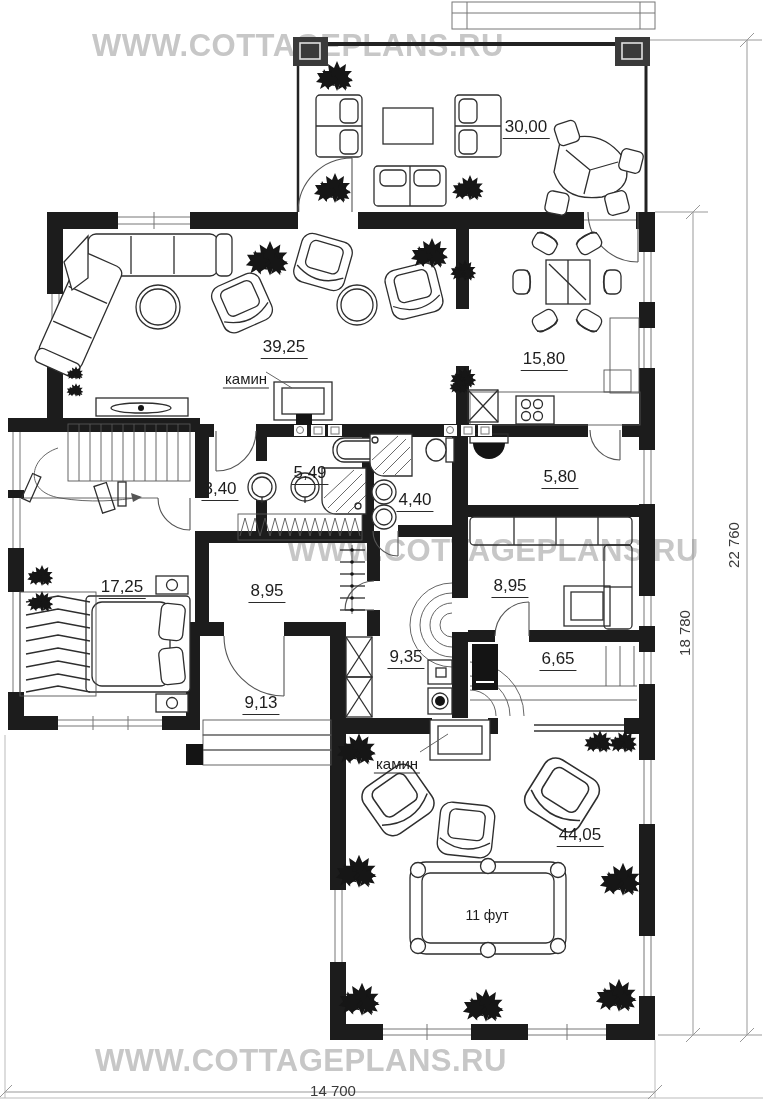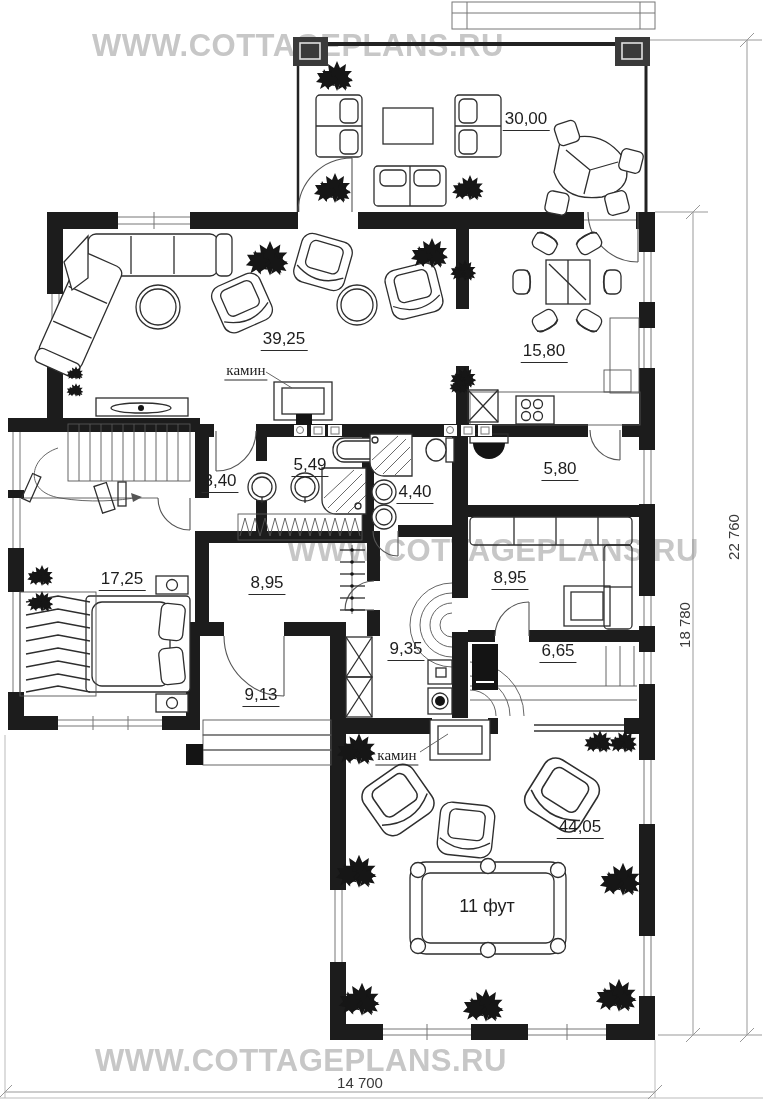--- a/index.html
+++ b/index.html
@@ -1,28 +1,28 @@
 <!DOCTYPE html>
 <html><head>
 <meta charset="utf-8">
 <style>
   html,body{margin:0;padding:0;background:#fff;}
   .plan-canvas{position:relative;width:763px;height:1109px;background:#fff;overflow:hidden;
     font-family:"Liberation Sans",sans-serif;}
   .wm{position:absolute;font-weight:bold;font-size:31px;line-height:1;color:#c7c7c7;
       letter-spacing:0.5px;white-space:nowrap;z-index:0;}
   .plan-svg{position:absolute;left:0;top:0;z-index:1;}
-  .labels{position:absolute;left:0;top:4px;width:763px;height:781px;z-index:2;pointer-events:none;}
+  .labels{position:absolute;left:0;top:12px;width:763px;height:781px;z-index:2;pointer-events:none;}
   .rlabel{position:absolute;transform:translate(-50%,-50%);font-size:17px;color:#1d1d1d;
       border-bottom:1.5px solid #2a2a2a;padding:0 2px 1px;white-space:nowrap;}
-  .kamin{font-size:15px;border-bottom:1px solid #2a2a2a;font-family:Liberation Serif, serif;}
-  .nounder{border-bottom:none;font-size:18px;}
+  .kamin{font-size:15px;border-bottom:1px solid #2a2a2a;}
+  .nounder{border-bottom:none;font-size:14px;}
   .dim{position:absolute;font-size:15px;color:#3a3a3a;white-space:nowrap;}
   .dim.vert{transform:translate(-50%,-50%) rotate(-90deg);}
-  .dim.horiz{transform:translate(-50%,-50%);margin-left:27px;}
+  .dim.horiz{transform:translate(-50%,-50%);}
   
   .wall{fill:#1c1c1c;stroke:none;}
   .win{fill:#ffffff;}
   .frame{stroke:#777;stroke-width:1;fill:none;}
   .f{fill:none;stroke:#2e2e2e;stroke-width:1.3;}
   .fw{fill:#ffffff;stroke:#2e2e2e;stroke-width:1.3;}
   .thin{stroke:#555;stroke-width:0.9;fill:none;}
   .door{stroke:#555;stroke-width:1.1;fill:none;}
   .dimline{stroke:#999;stroke-width:1;fill:none;}
   .dimlight{stroke:#bbb;stroke-width:1;fill:none;}

